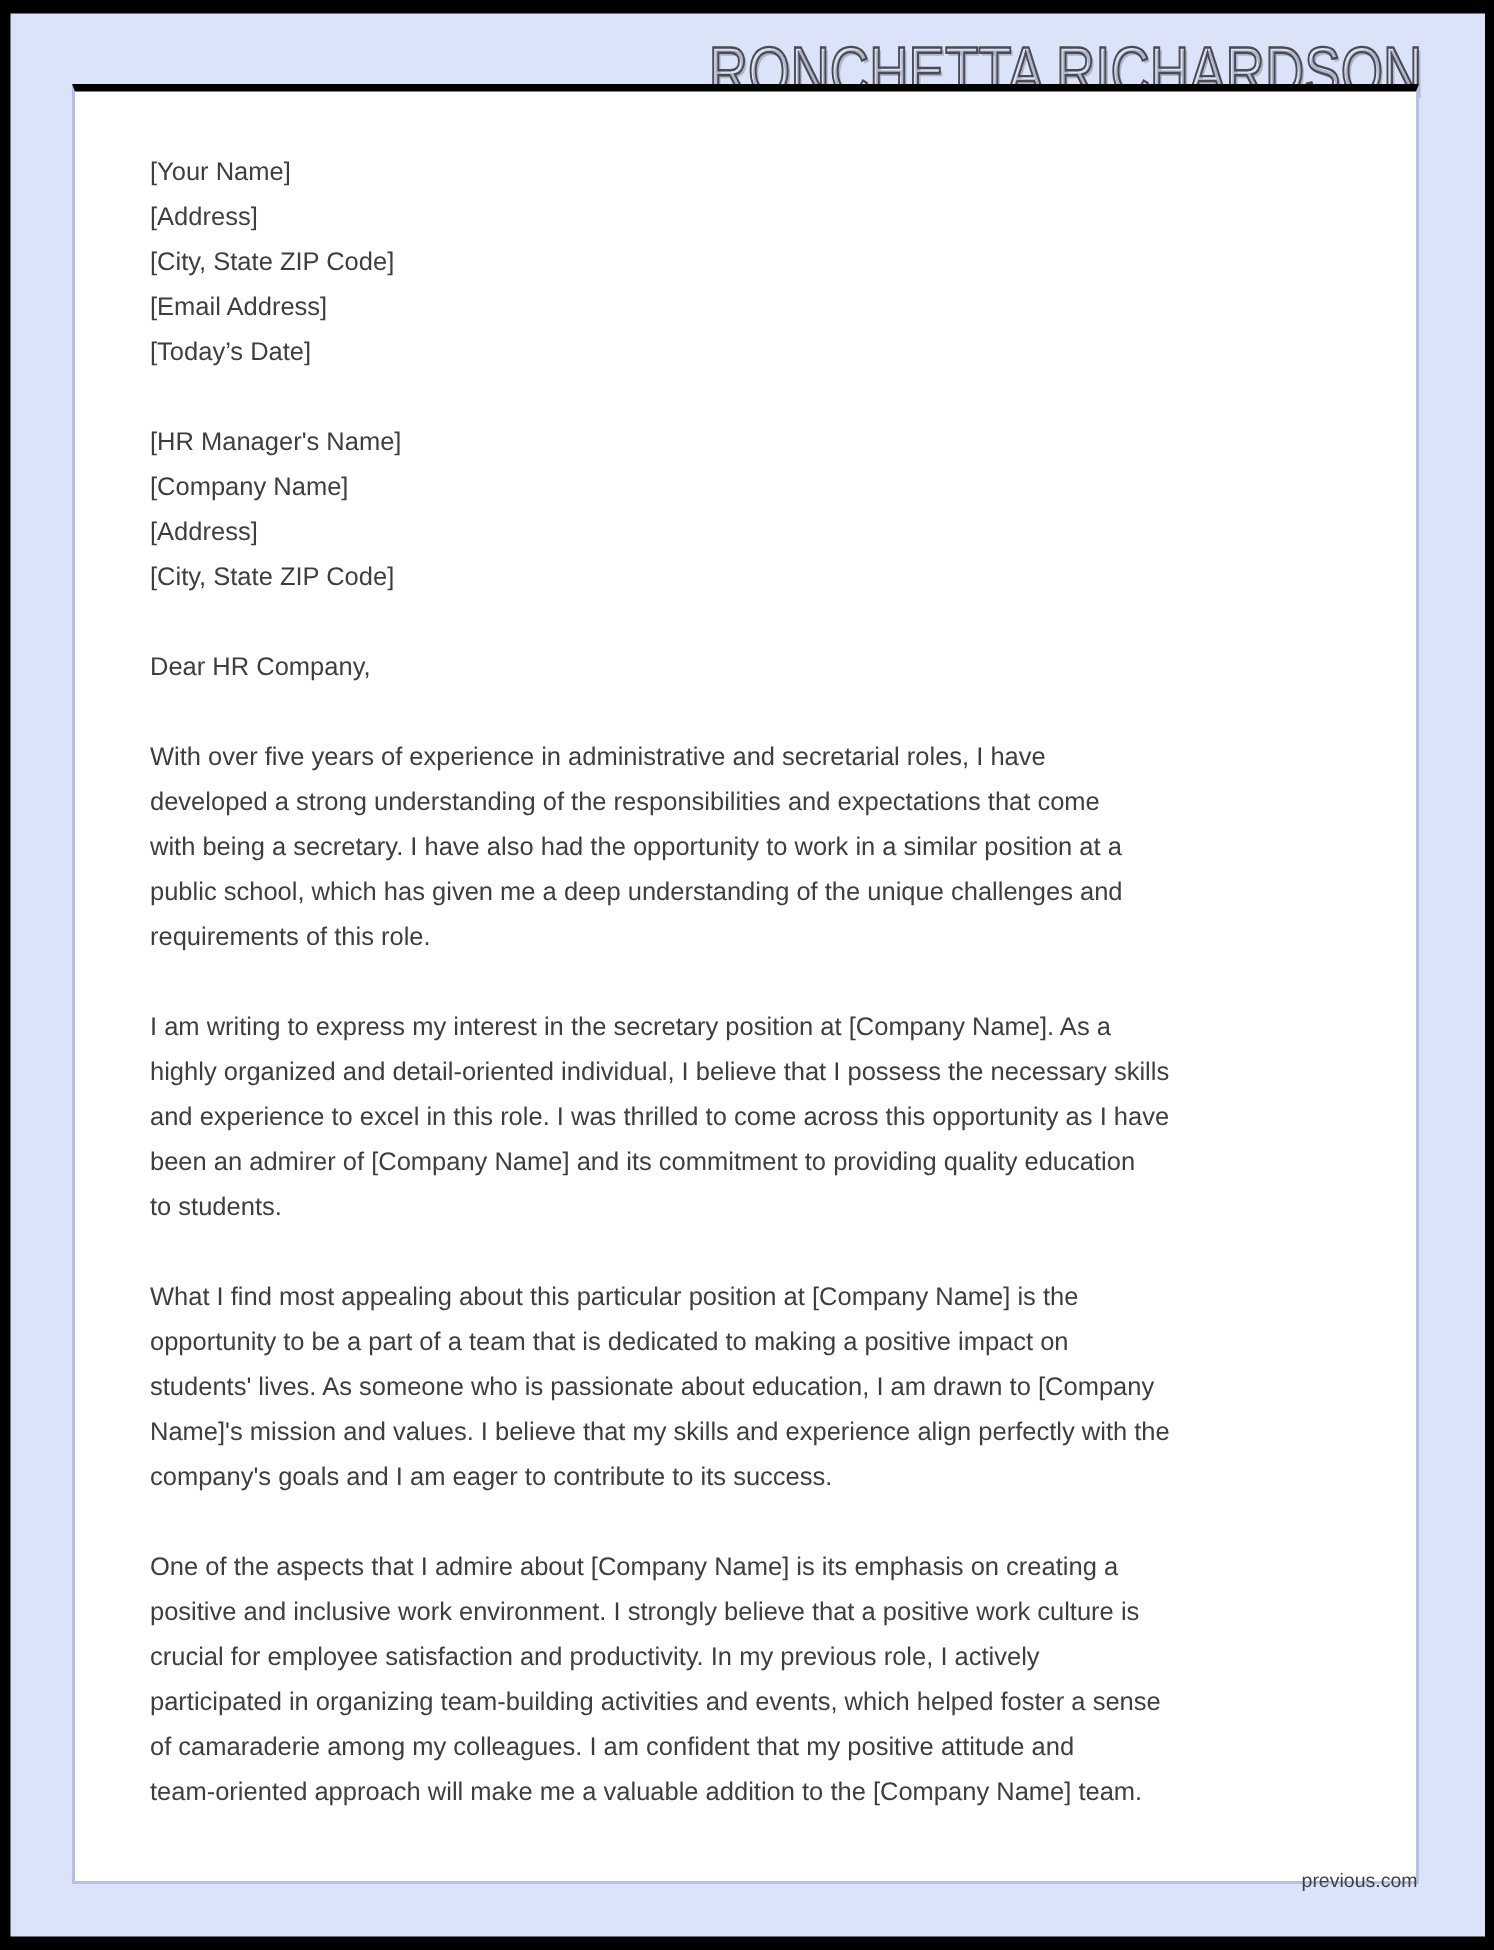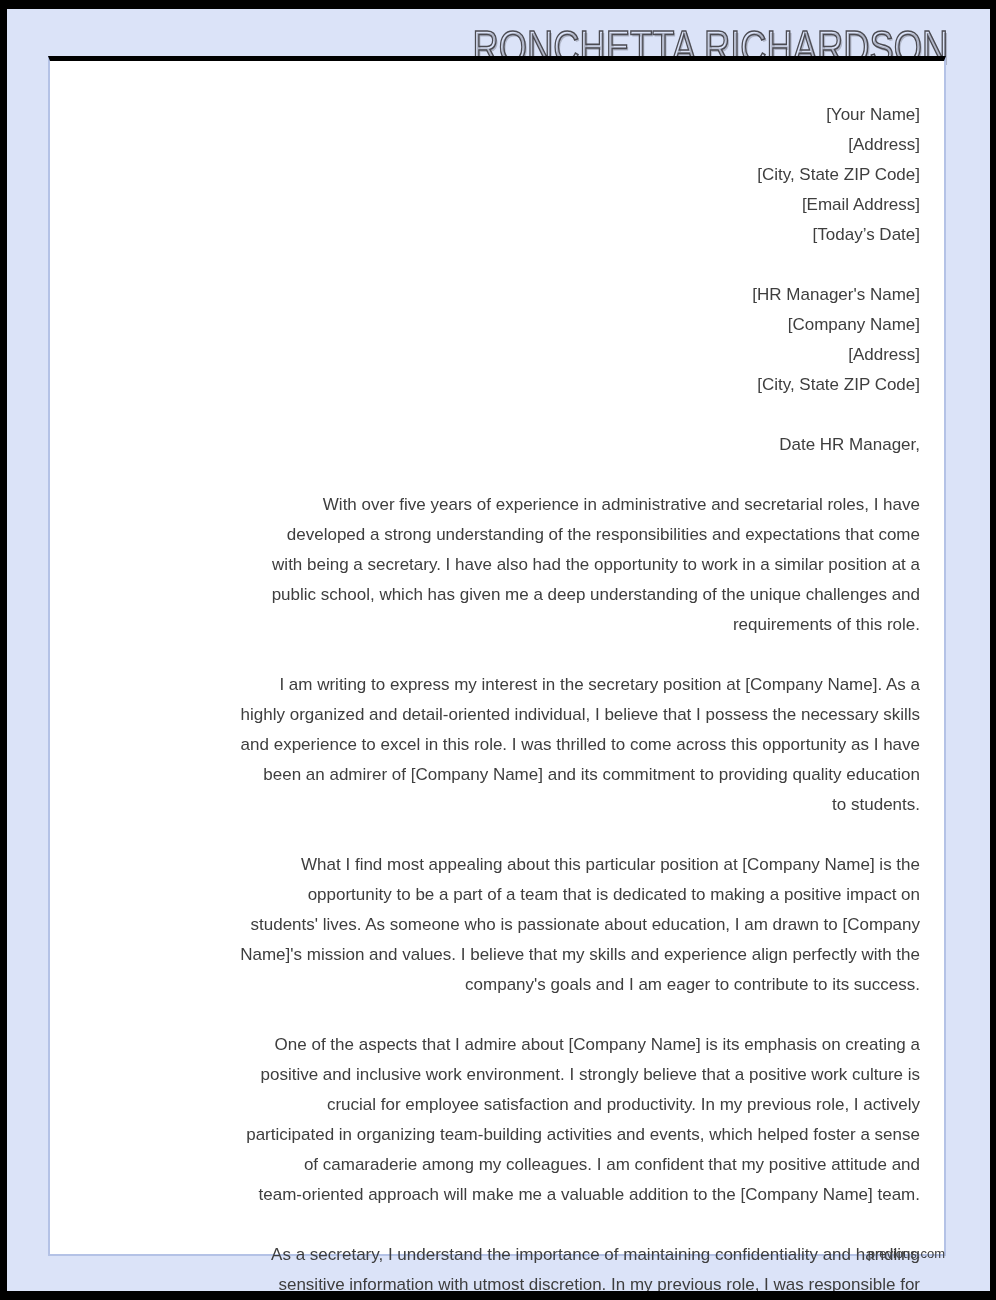--- a/index.html
+++ b/index.html
@@ -71,21 +71,20 @@
     top: 91px;  
     width: 820px;
     z-index: 1;
     color: #3e3e3e;
     font-size: 17px;
     line-height: 30px;
   }
   .content p {
     margin: 0 0 30px 0;
     white-space: nowrap;
-    text-align: right;
   }
   .watermark {
     position: absolute;
     top: 1237px;   
     right: 45px;   
     z-index: 2;
     font-size: 13px;
     line-height: 16px;
     color: #3f3f3f;
   }
@@ -98,28 +97,27 @@
 
     <h1 class="header-name">RONCHETTA RICHARDSON</h1>
 
     <div class="page"></div>
 
     <div class="content">
       <p>[Your Name]<br>[Address]<br>[City, State ZIP Code]<br>[Email Address]<br>[Today’s Date]</p>
 
       <p>[HR Manager's Name]<br>[Company Name]<br>[Address]<br>[City, State ZIP Code]</p>
 
-      <p>Date HR Manager,</p>
+      <p>Dear HR Company,</p>
 
       <p>With over five years of experience in administrative and secretarial roles, I have<br>developed a strong understanding of the responsibilities and expectations that come<br>with being a secretary. I have also had the opportunity to work in a similar position at a<br>public school, which has given me a deep understanding of the unique challenges and<br>requirements of this role.</p>
 
       <p>I am writing to express my interest in the secretary position at [Company Name]. As a<br>highly organized and detail-oriented individual, I believe that I possess the necessary skills<br>and experience to excel in this role. I was thrilled to come across this opportunity as I have<br>been an admirer of [Company Name] and its commitment to providing quality education<br>to students.</p>
 
       <p>What I find most appealing about this particular position at [Company Name] is the<br>opportunity to be a part of a team that is dedicated to making a positive impact on<br>students' lives. As someone who is passionate about education, I am drawn to [Company<br>Name]'s mission and values. I believe that my skills and experience align perfectly with the<br>company's goals and I am eager to contribute to its success.</p>
 
       <p>One of the aspects that I admire about [Company Name] is its emphasis on creating a<br>positive and inclusive work environment. I strongly believe that a positive work culture is<br>crucial for employee satisfaction and productivity. In my previous role, I actively<br>participated in organizing team-building activities and events, which helped foster a sense<br>of camaraderie among my colleagues. I am confident that my positive attitude and<br>team-oriented approach will make me a valuable addition to the [Company Name] team.</p>
 
-      <p>As a secretary, I understand the importance of maintaining confidentiality and handling<br>sensitive information with utmost discretion. In my previous role, I was responsible for</p>
     </div>
 
     <span class="watermark">previous.com</span>
   </div>
 </div>
 
 </body></html>

